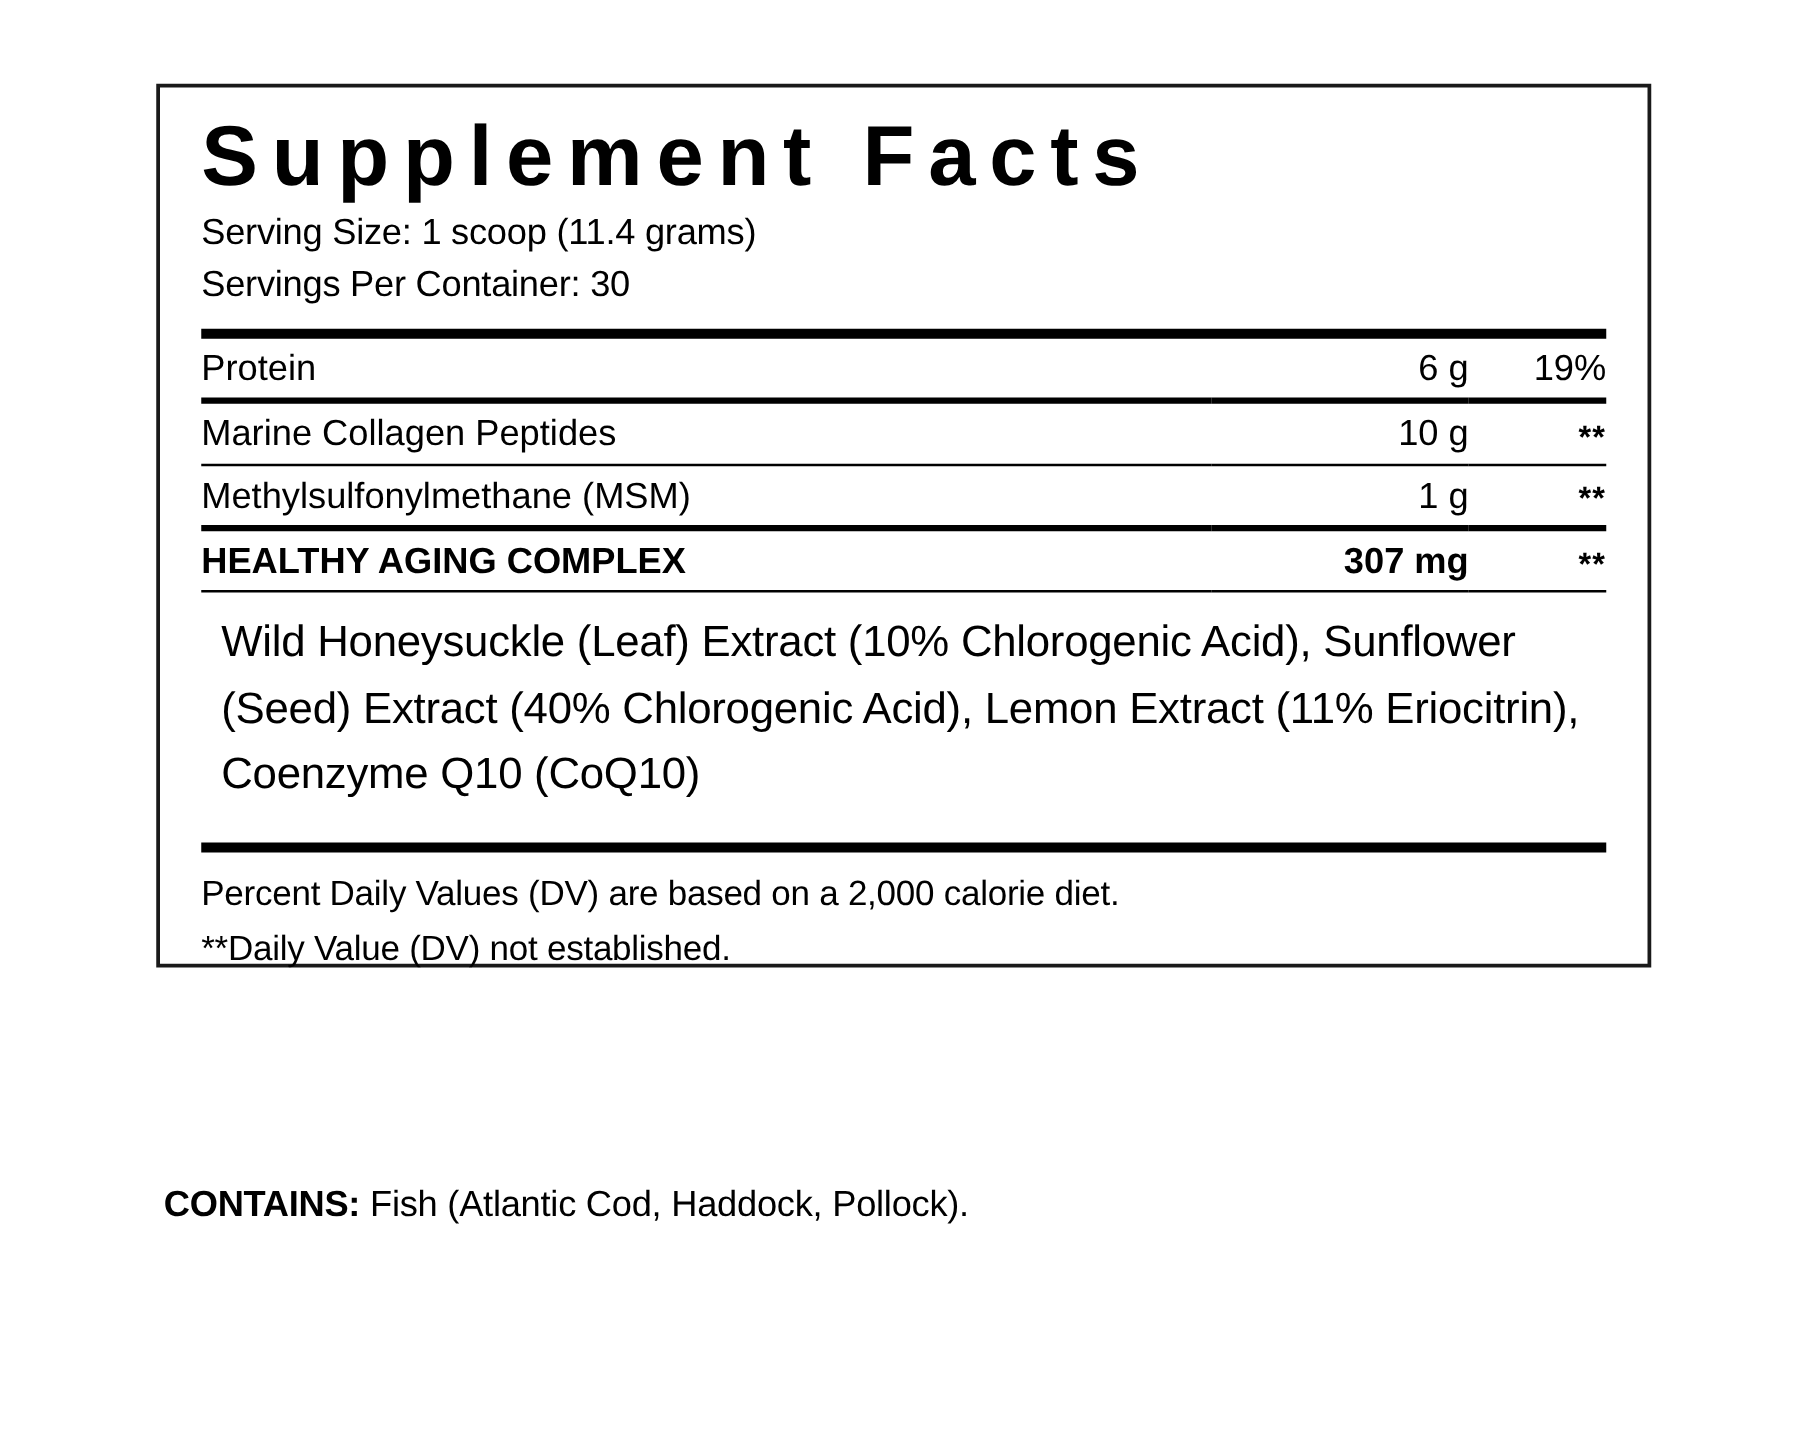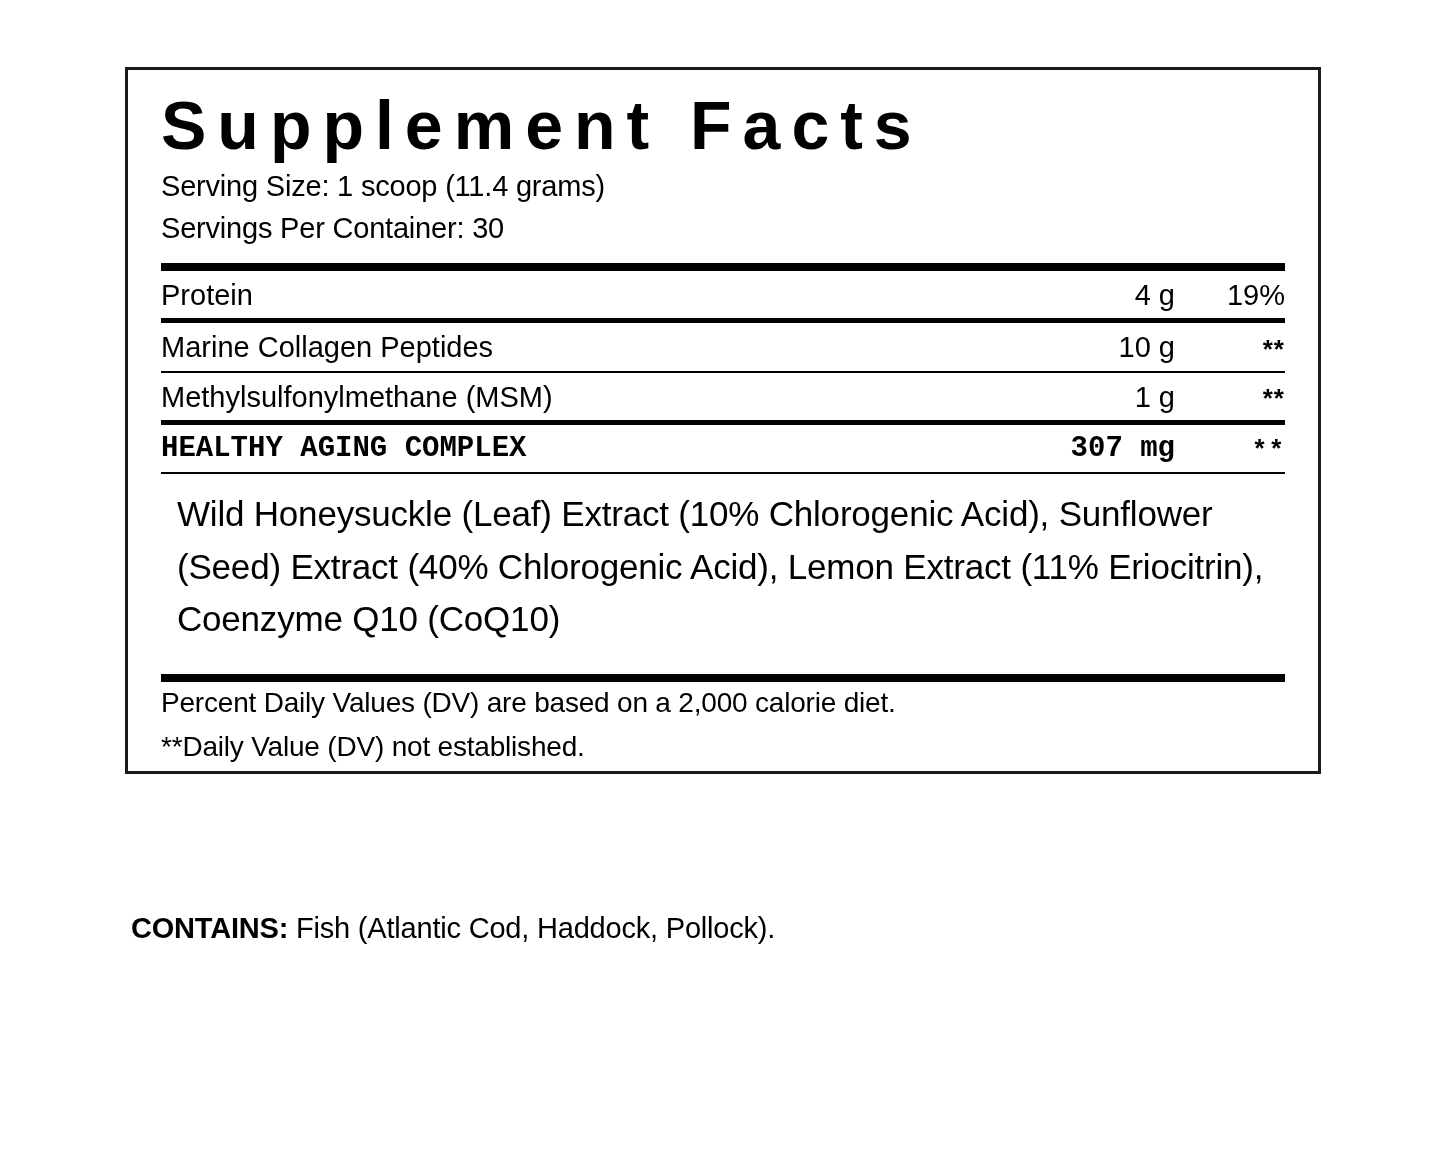--- a/index.html
+++ b/index.html
@@ -67,21 +67,21 @@
   td.amount { text-align: right; padding-right: 8px; white-space: nowrap; }
   td.dv { text-align: right; width: 110px; white-space: nowrap; }
 
   .hdr td {
     font-weight: bold;
     font-size: 28px;
     letter-spacing: 0.2px;
     padding-bottom: 4px;
   }
 
-  .bold-row td { font-weight: bold; font-family: Liberation Mono, monospace; }
+  .bold-row td { font-weight: bold; }
 
   .stars {
     font-size: 26px;
     font-weight: bold;
     letter-spacing: 1px;
     vertical-align: top;
   }
 
   tr.sep-thin td { border-bottom: 2px solid #000; }
   tr.sep-med td { border-bottom: 5px solid #000; }
@@ -92,26 +92,27 @@
     letter-spacing: -0.2px;
     padding-top: 14px;
     padding-bottom: 14px;
     margin-left: 16px;
   }
 
   .footnotes {
     font-size: 28px;
     line-height: 1.5;
     letter-spacing: -0.2px;
+    padding-top: 12px;
   }
 
   .contains {
     position: absolute;
     left: 131px;
-    top: 912px;
+    top: 948px;
     font-size: 29px;
     letter-spacing: -0.2px;
   }
   .contains b { font-weight: bold; }
 </style>
 </head>
 <body>
 
 <div class="panel">
   <div class="inner">
@@ -122,21 +123,21 @@
     <div class="serving-line">Servings Per Container: 30</div>
 
     <div class="rule-thick"></div>
 
     <table class="facts">
       <tbody>
 
 
       <tr class="sep-med">
         <td class="name">Protein</td>
-        <td class="amount">4 g</td>
+        <td class="amount">6 g</td>
         <td class="dv">19%</td>
       </tr>
 
       <tr class="sep-thin">
         <td class="name">Marine Collagen Peptides</td>
         <td class="amount">10 g</td>
         <td class="dv stars">**</td>
       </tr>
 
       <tr class="sep-med">

